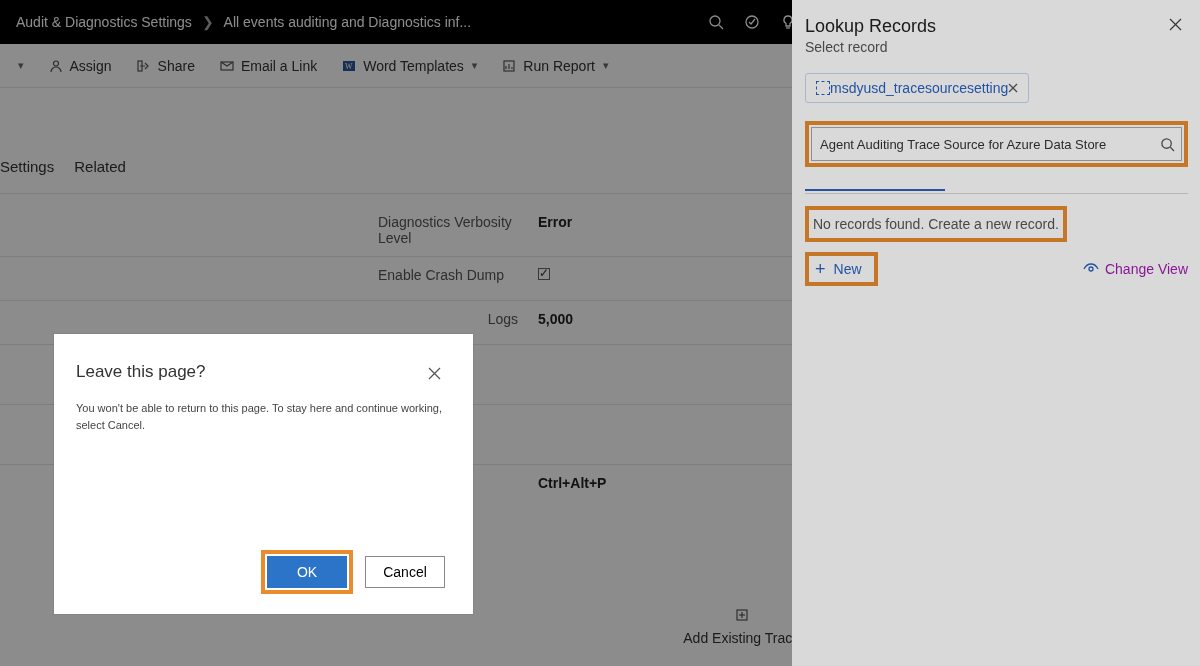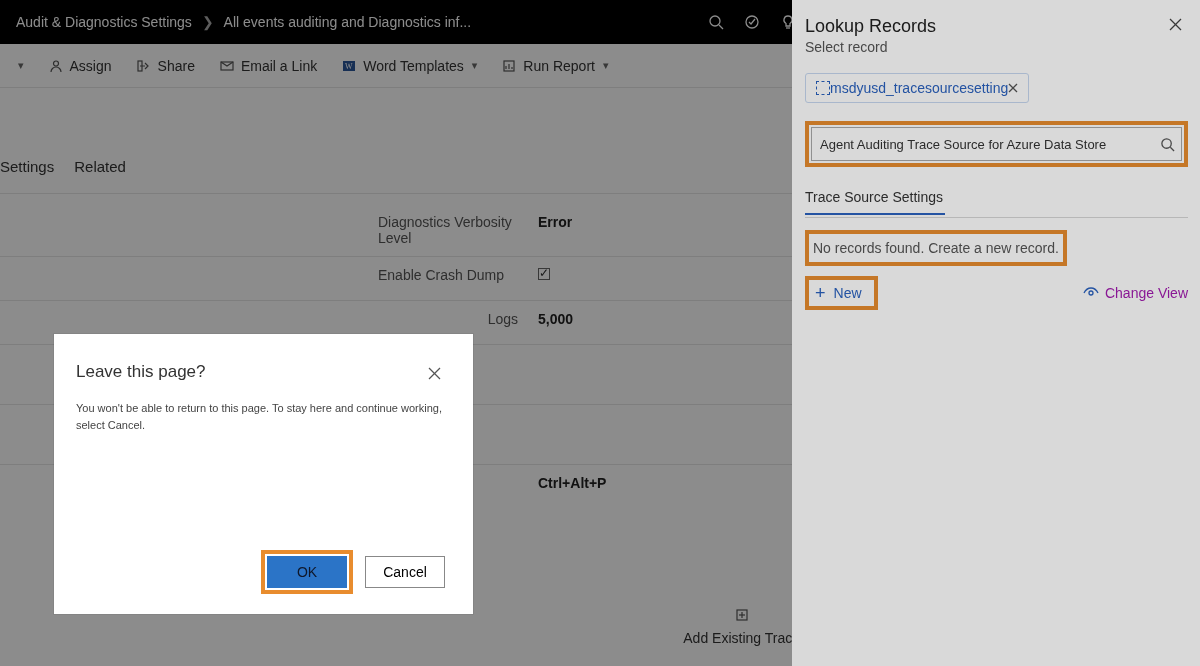--- a/index.html
+++ b/index.html
@@ -137,21 +137,21 @@
     border:1px solid #888;
     background:#fff;
     font-size:14px;
     cursor:pointer;
     display:flex;
     align-items:center;
     justify-content:center;
   }
   .btn-primary{
     background:#2b74c7;
-    color:#0f172a;
+    color:#ffffff;
     border-color:#2b74c7;
     text-align:center;
   }
   .highlight-box{
     border:4px solid #e88c2e;
     padding:0;
     display:flex;
     align-items:center;
     justify-content:center;
   }
@@ -470,21 +470,20 @@
         <span class="mag">
           <svg width="15" height="15" viewBox="0 0 16 16" fill="none" stroke="#555" stroke-width="1.4">
               <circle cx="7" cy="7" r="5"></circle>
               <line x1="11" y1="11" x2="15" y2="15"></line>
             </svg>
         </span>
       </div>
     </div>
   </div>
 
-  <div class="section-label">Trace Source Settings</div>
   <div class="section-underline"></div>
   <div class="section-sep"></div>
 
   <div class="no-records-highlight">
     <div class="no-records">No records found. Create a new record.</div>
   </div>
 
   <div class="action-row">
     <div class="new-btn-highlight">
       <div class="new-btn">

